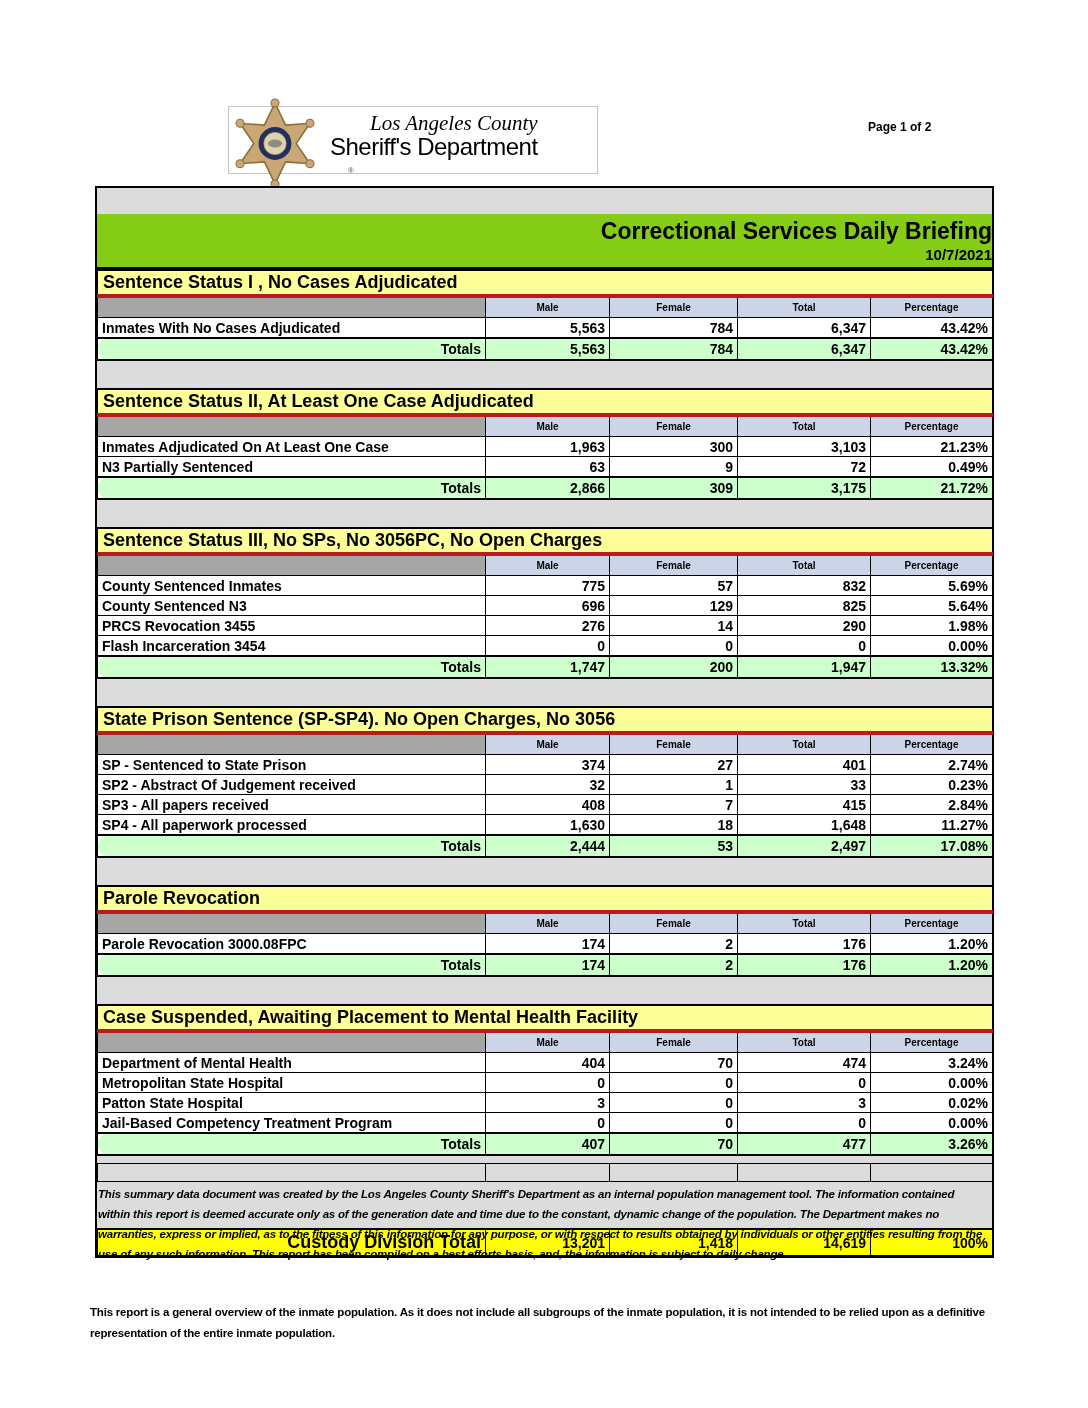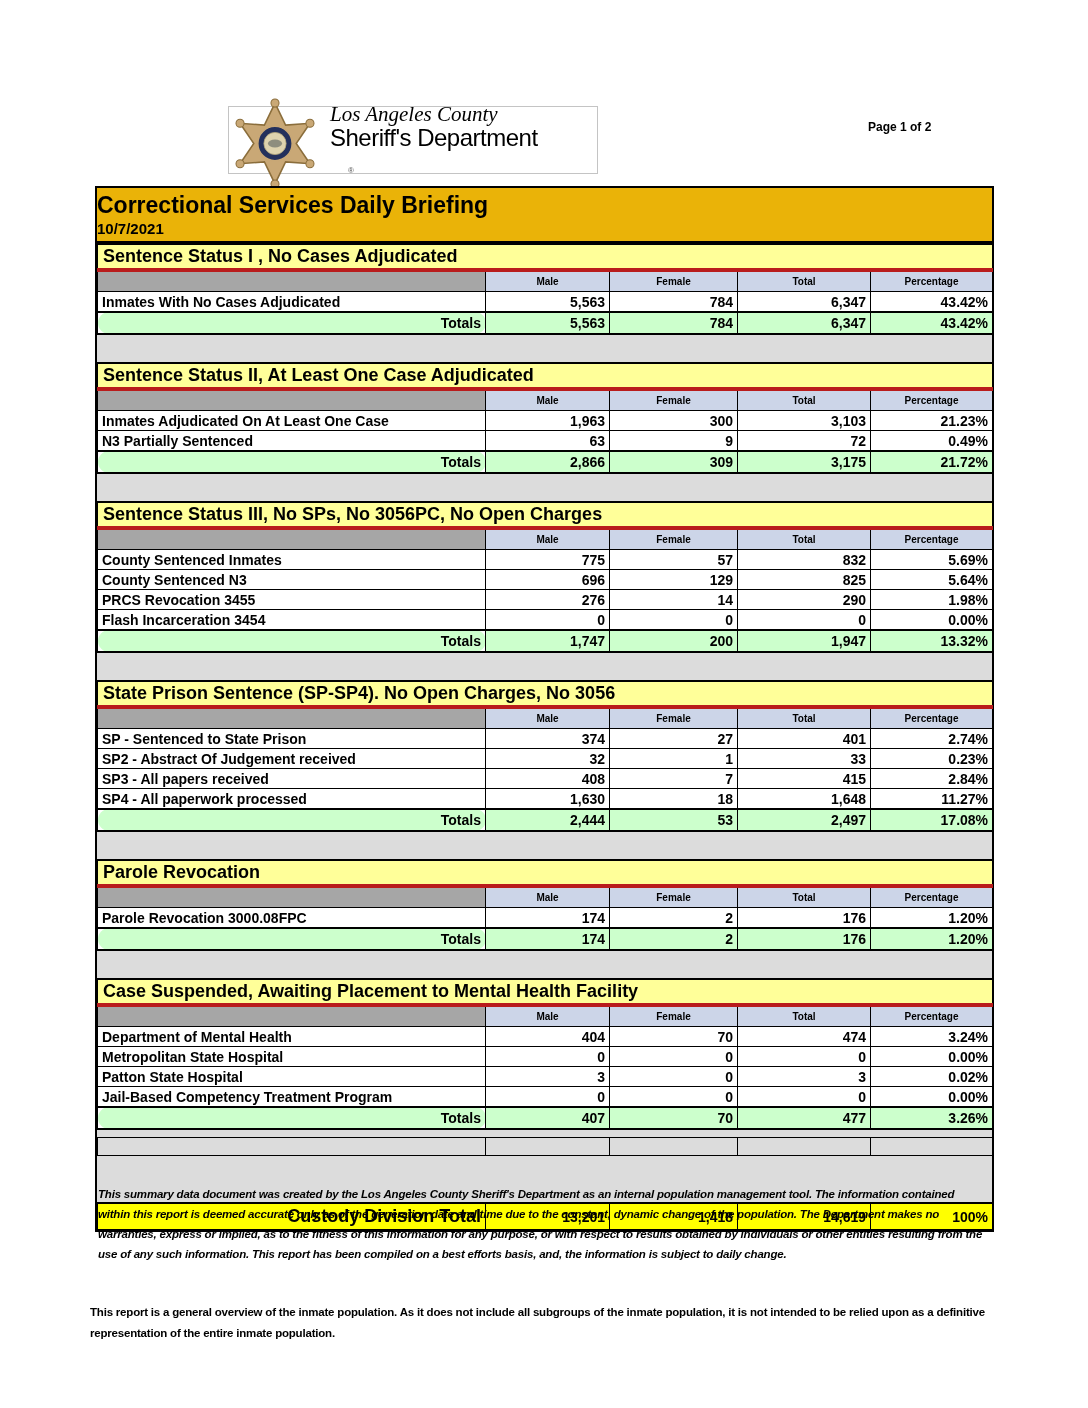--- a/index.html
+++ b/index.html
@@ -2,29 +2,29 @@
 <html><head>
 <meta charset="utf-8">
 <style>
   html,body{margin:0;padding:0;background:#fff;}
   .page{position:relative;width:1088px;height:1408px;background:#ffffff;
         font-family:"Liberation Sans","DejaVu Sans",sans-serif;color:#000;overflow:hidden;}
 
   
   .logobox{position:absolute;left:228px;top:106px;width:368px;height:66px;border:1px solid #c4c4c4;}
   .badge{position:absolute;left:229px;top:95px;width:92px;height:96px;}
-  .agency{position:absolute;left:330px;top:103px;line-height:1.05;white-space:nowrap;}
+  .agency{position:absolute;left:330px;top:112px;line-height:1.05;white-space:nowrap;text-align:right;}
   .agency .county{font-family:"Liberation Serif","DejaVu Serif",serif;font-style:italic;font-size:21px;}
   .agency .dept{font-family:"Liberation Sans",sans-serif;font-weight:normal;font-size:24px;letter-spacing:-0.5px;}
   .pagelabel{position:absolute;left:868px;top:120px;font-size:12px;font-weight:bold;}
   .regmark{position:absolute;left:348px;top:166px;font-size:8px;color:#555;}
 
   
   .doc{position:absolute;left:95px;top:186px;width:895px;border:2px solid #000;background:#DCDCDC;}
-  .titlebar{background:#eab308;border-bottom:2px solid #000;text-align:left;padding:4px 0 3px 0;}
+  .titlebar{background:#84cc16;border-bottom:2px solid #000;text-align:right;padding:4px 0 3px 0;margin-top:26px;}
   .titlebar .main{font-size:23px;font-weight:bold;line-height:27px;}
   .titlebar .date{font-size:15px;font-weight:bold;line-height:19px;}
 
   table.sec{border-collapse:collapse;width:100%;table-layout:fixed;background:#fff;
             border-top:2px solid #000;border-bottom:2px solid #000;}
   table.sec td{border:1px solid #000;font-weight:bold;font-size:14px;padding:0 4px;height:19px;
                overflow:hidden;white-space:nowrap;}
   tr.t td{background:#FFFF99;font-size:18px;height:23px;border-bottom:4px solid #b91c1c;padding-left:5px;}
   tr.h td{text-align:center;background:#CCD5E8;font-size:10px;}
   tr.h td.first{background:#A6A6A6;}

